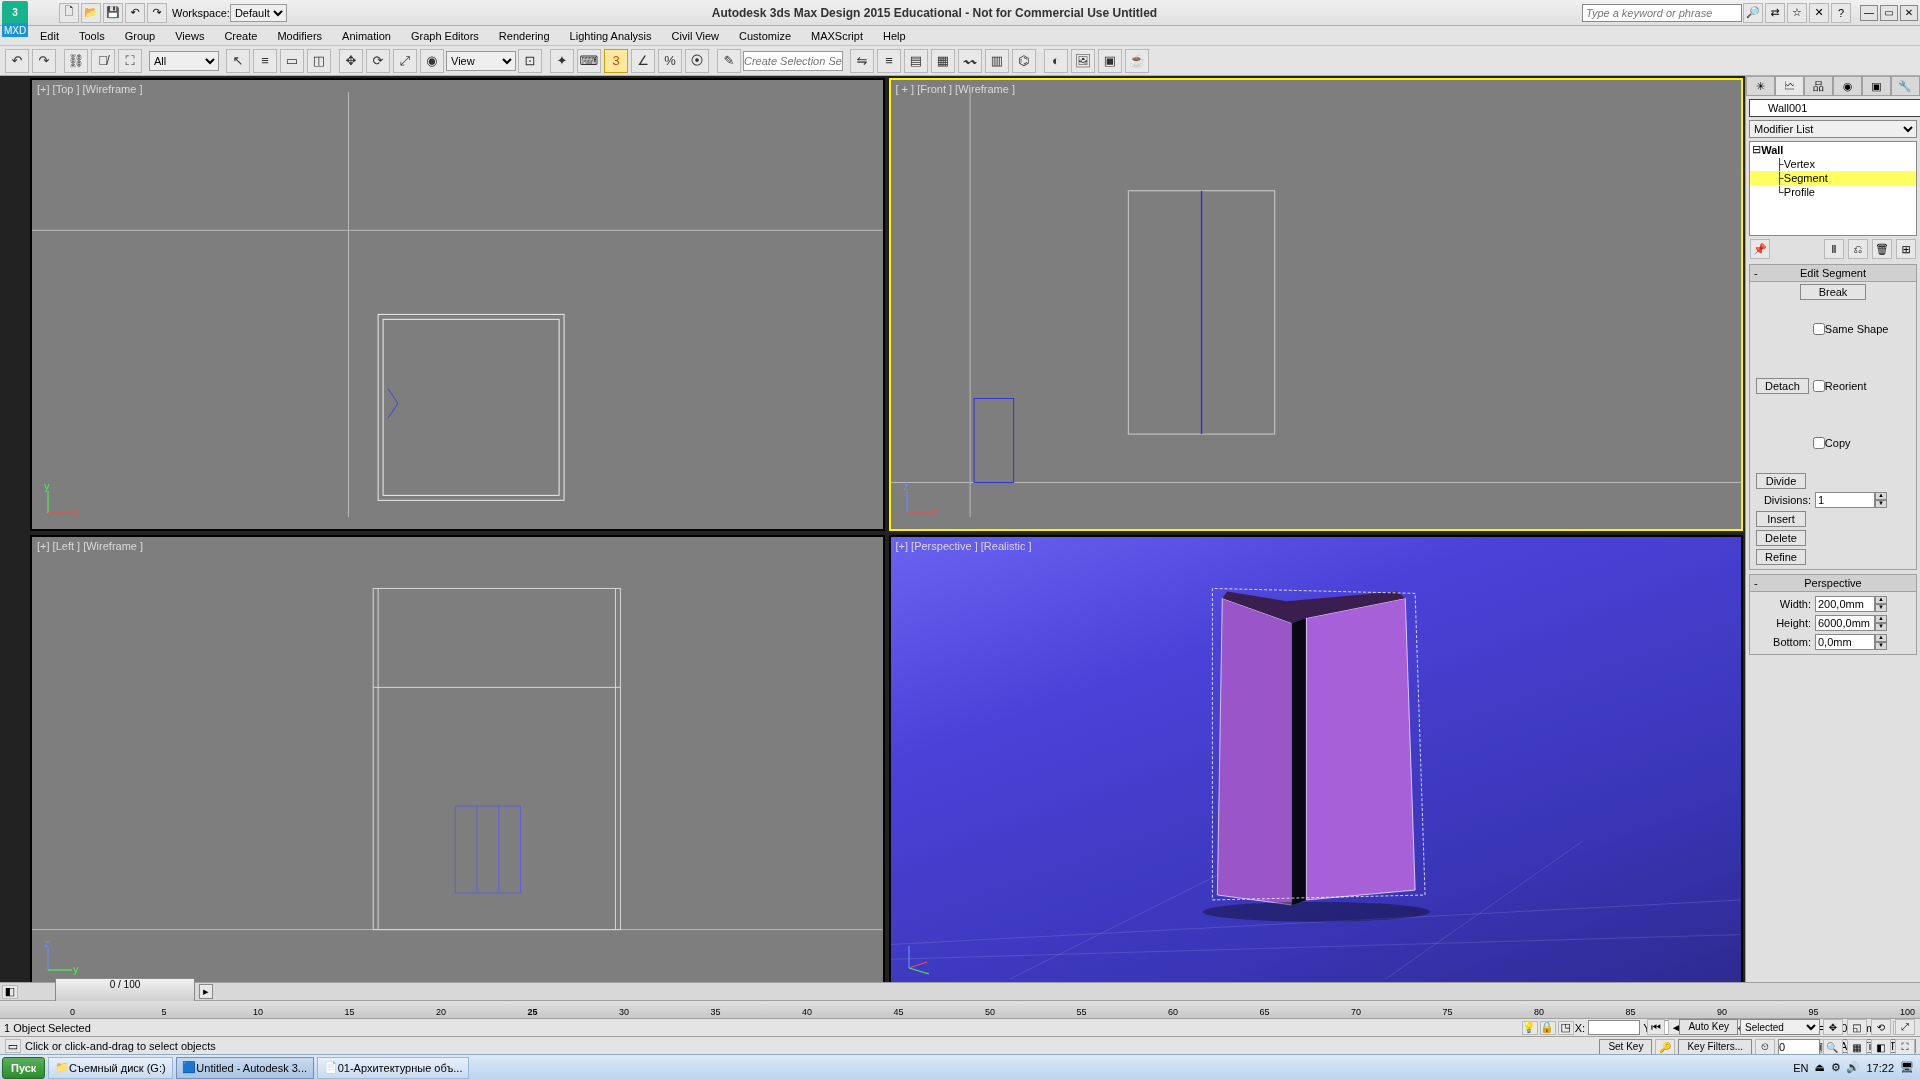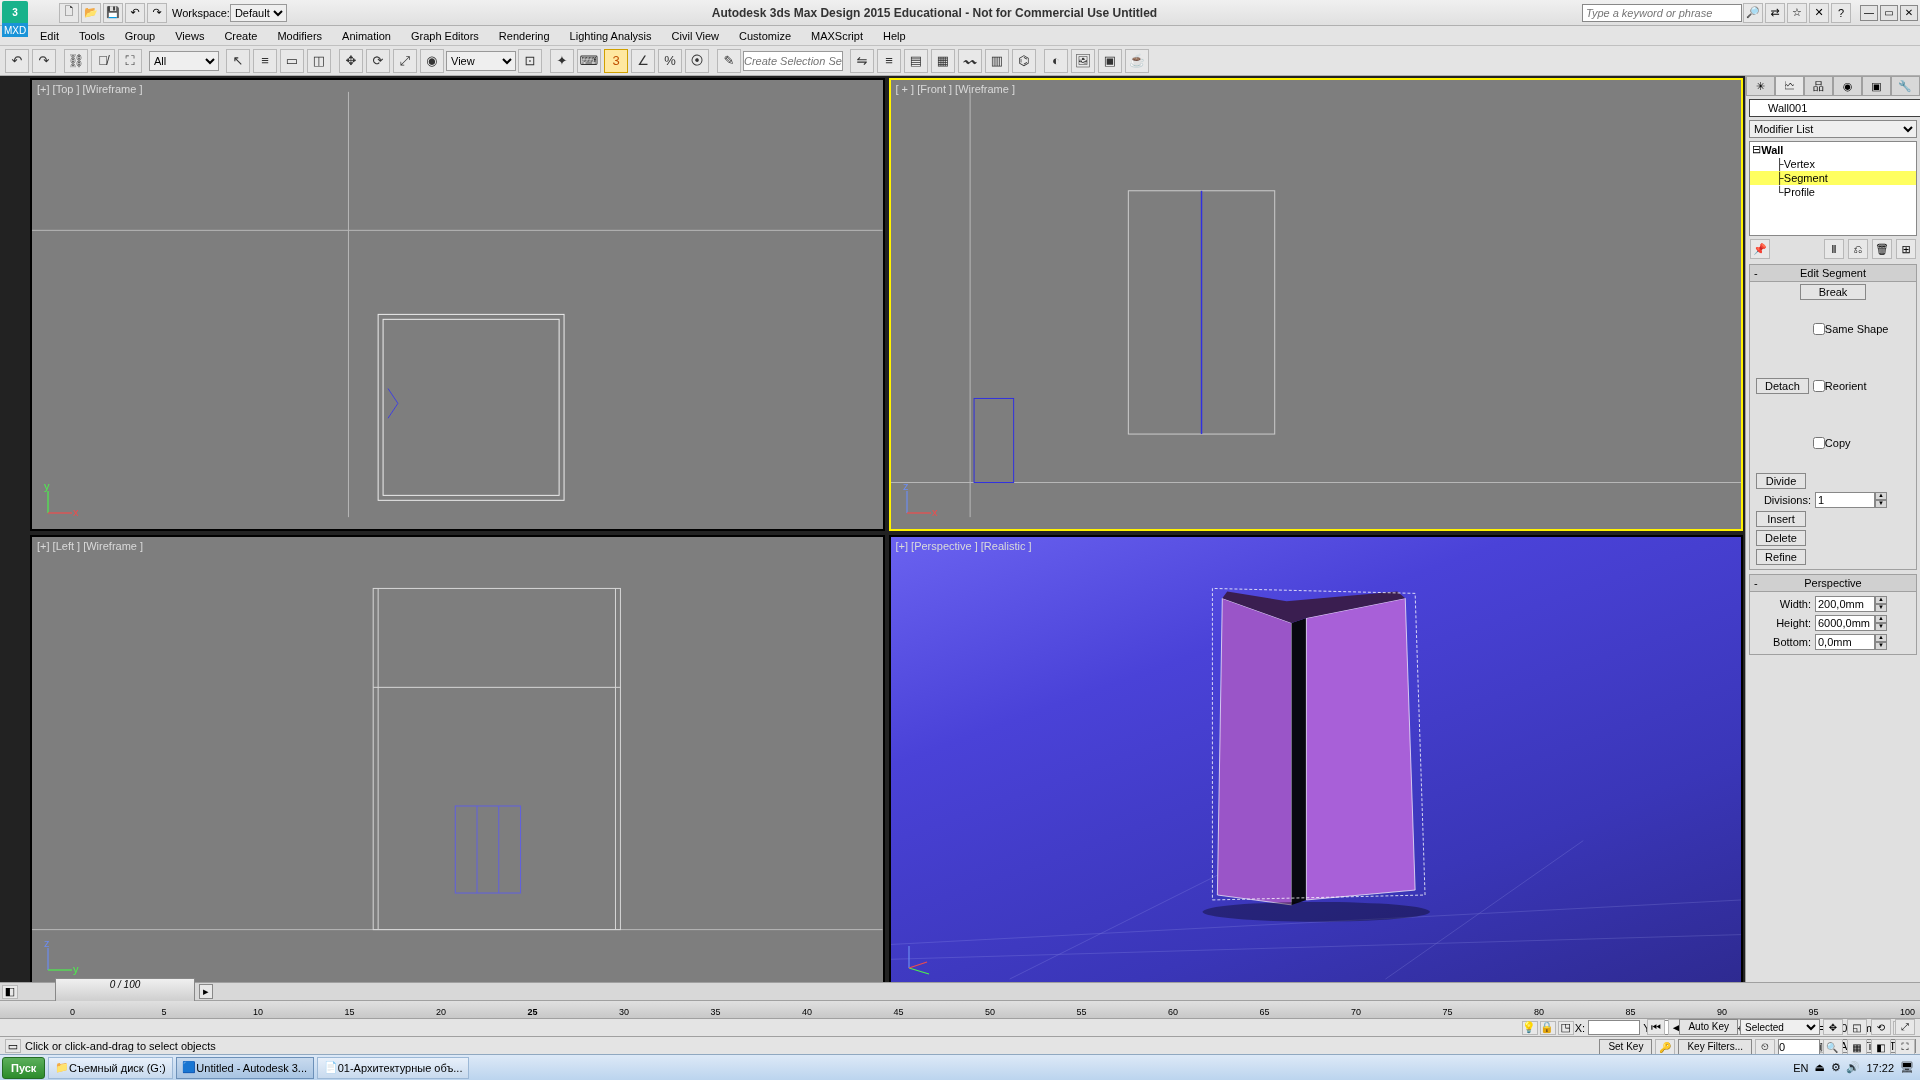--- a/index.html
+++ b/index.html
@@ -66,21 +66,21 @@
 .spin { display:flex; }
 .spin input { width:60px; border:1px solid #888; height:16px; padding:0 2px; text-align:left; }
 .spin .ar { width:12px; display:flex; flex-direction:column; }
 .spin .ar div { height:8px; border:1px solid #888; background:#D8D8D8; font-size:6px; line-height:5px; text-align:center; cursor:pointer; }
 .chk { display:flex; align-items:center; }
 .chk input { width:12px; height:12px; }
 
 
 .bottom { position:absolute; left:0; right:0; bottom:26px; height:72px; background:#E4E4E4; border-top:1px solid #A0A0A0; }
 .trackbar { height:18px; display:flex; align-items:center; background:#D8D8D8; border-bottom:1px solid #A0A0A0; }
-.trackbar .knob { width:140px; height:28px; background:linear-gradient(#F0F0F0,#C8C8C8); border:1px solid #888; margin-left:36px; text-align:center; font-size:10px; line-height:12px;font-style:italic; }
+.trackbar .knob { width:140px; height:28px; background:linear-gradient(#F0F0F0,#C8C8C8); border:1px solid #888; margin-left:36px; text-align:center; font-size:10px; line-height:12px; }
 .timeline { height:18px; background:linear-gradient(#E0E0E0,#C8C8C8); border-bottom:1px solid #A0A0A0; display:flex; align-items:flex-end; padding-left:70px; position:relative; }
 .timeline .tick { position:absolute; font-size:9px; bottom:1px; }
 .status { height:18px; display:flex; align-items:center; padding:0 4px; border-bottom:1px solid #A0A0A0; }
 .status .sel { flex:0 0 720px; }
 .status .coord { display:flex; align-items:center; gap:3px; }
 .status .coord input { width:52px; border:1px solid #888; height:15px; }
 .status .grid { margin-left:20px; }
 .prompt { height:18px; display:flex; align-items:center; padding:0 4px; }
 .keyctl { position:absolute; right:4px; top:36px; display:flex; align-items:center; gap:2px; height:36px; flex-wrap:wrap; width:380px; justify-content:flex-end; }
 .keyctl .rbtn, .keyctl .tbtn { height:16px; font-size:10px; }
@@ -426,20 +426,21 @@
       <span class="tick" style="left: 1259.5px;">65</span>
       <span class="tick" style="left: 1351px;">70</span>
       <span class="tick" style="left: 1442.5px;">75</span>
       <span class="tick" style="left: 1534px;">80</span>
       <span class="tick" style="left: 1625.5px;">85</span>
       <span class="tick" style="left: 1717px;">90</span>
       <span class="tick" style="left: 1808.5px;">95</span>
       <span class="tick" style="left: 1900px;">100</span>
     </div>
   <div class="status">
+    <span class="sel">1 Object Selected</span>
     <span style="flex:1"></span>
     <span class="tbtn" style="width:16px;height:14px">💡</span>
     <span class="tbtn" style="width:16px;height:14px">🔒</span>
     <span class="tbtn" style="width:16px;height:14px">◳</span>
     <div class="coord">
       <span>X:</span>
         <input style="">
       <span>Y:</span>
         <input style="">
       <span>Z:</span>

